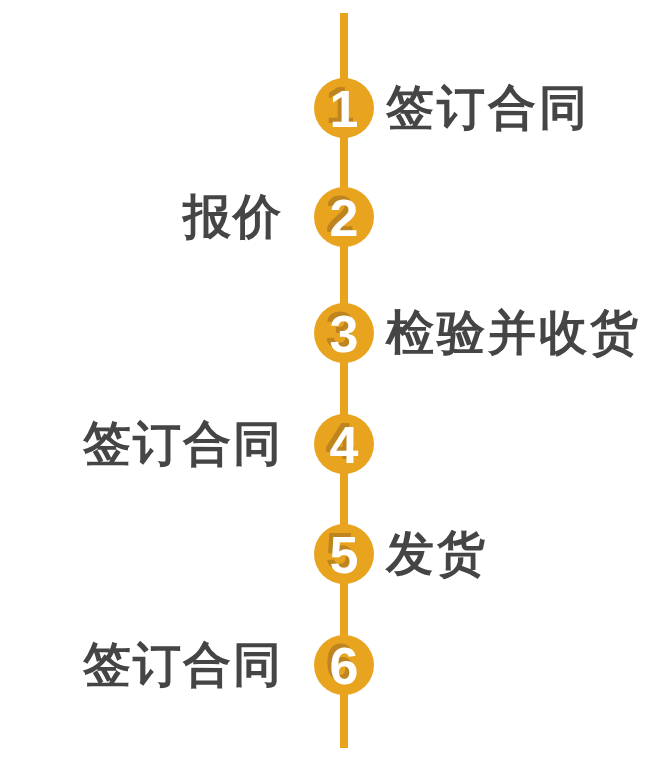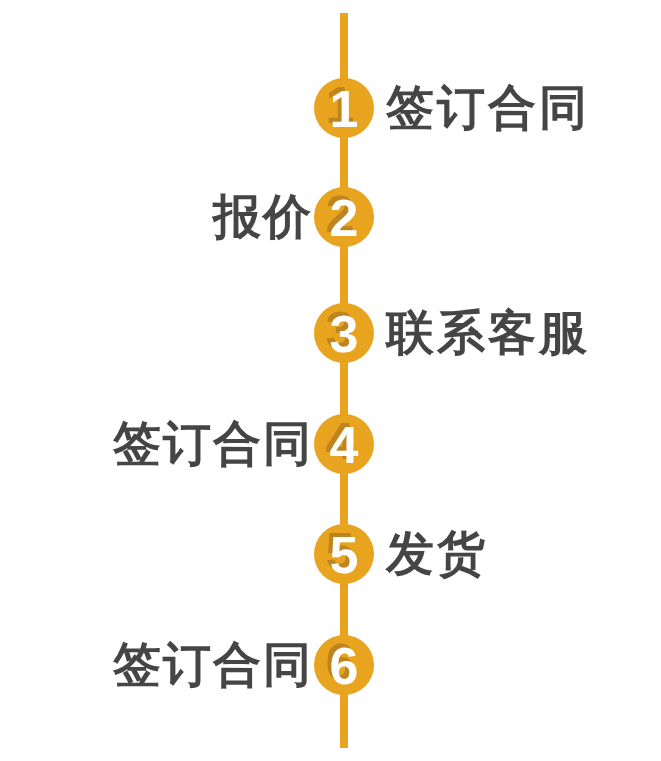--- a/index.html
+++ b/index.html
@@ -54,21 +54,21 @@
     top: -30px;
     height: 60px;
     line-height: 60px;
     font-size: 48px;
     font-weight: bold;
     letter-spacing: 3px;
     color: #454545;
     white-space: nowrap;
   }
   .label.side-right { left: 386px; }
-  .label.side-left  { right: 348px; letter-spacing: 2px; }
+  .label.side-left  { right: 378px; letter-spacing: 2px; }
   .s1 { top: 108px; }
   .s2 { top: 217px; }
   .s3 { top: 333px; }
   .s4 { top: 444px; }
   .s5 { top: 554px; }
   .s6 { top: 665px; }
 </style>
 </head>
 <body>
 
@@ -87,21 +87,21 @@
     <div class="circle">
       <span class="num">2</span>
     </div>
     <div class="label side-left">报价</div>
   </div>
 
   <div class="step s3">
     <div class="circle">
       <span class="num">3</span>
     </div>
-    <div class="label side-right">联系客服</div>
+    <div class="label side-right">检验并收货</div>
   </div>
 
   <div class="step s4">
     <div class="circle">
       <span class="num">4</span>
     </div>
     <div class="label side-left">签订合同</div>
   </div>
 
   <div class="step s5">

